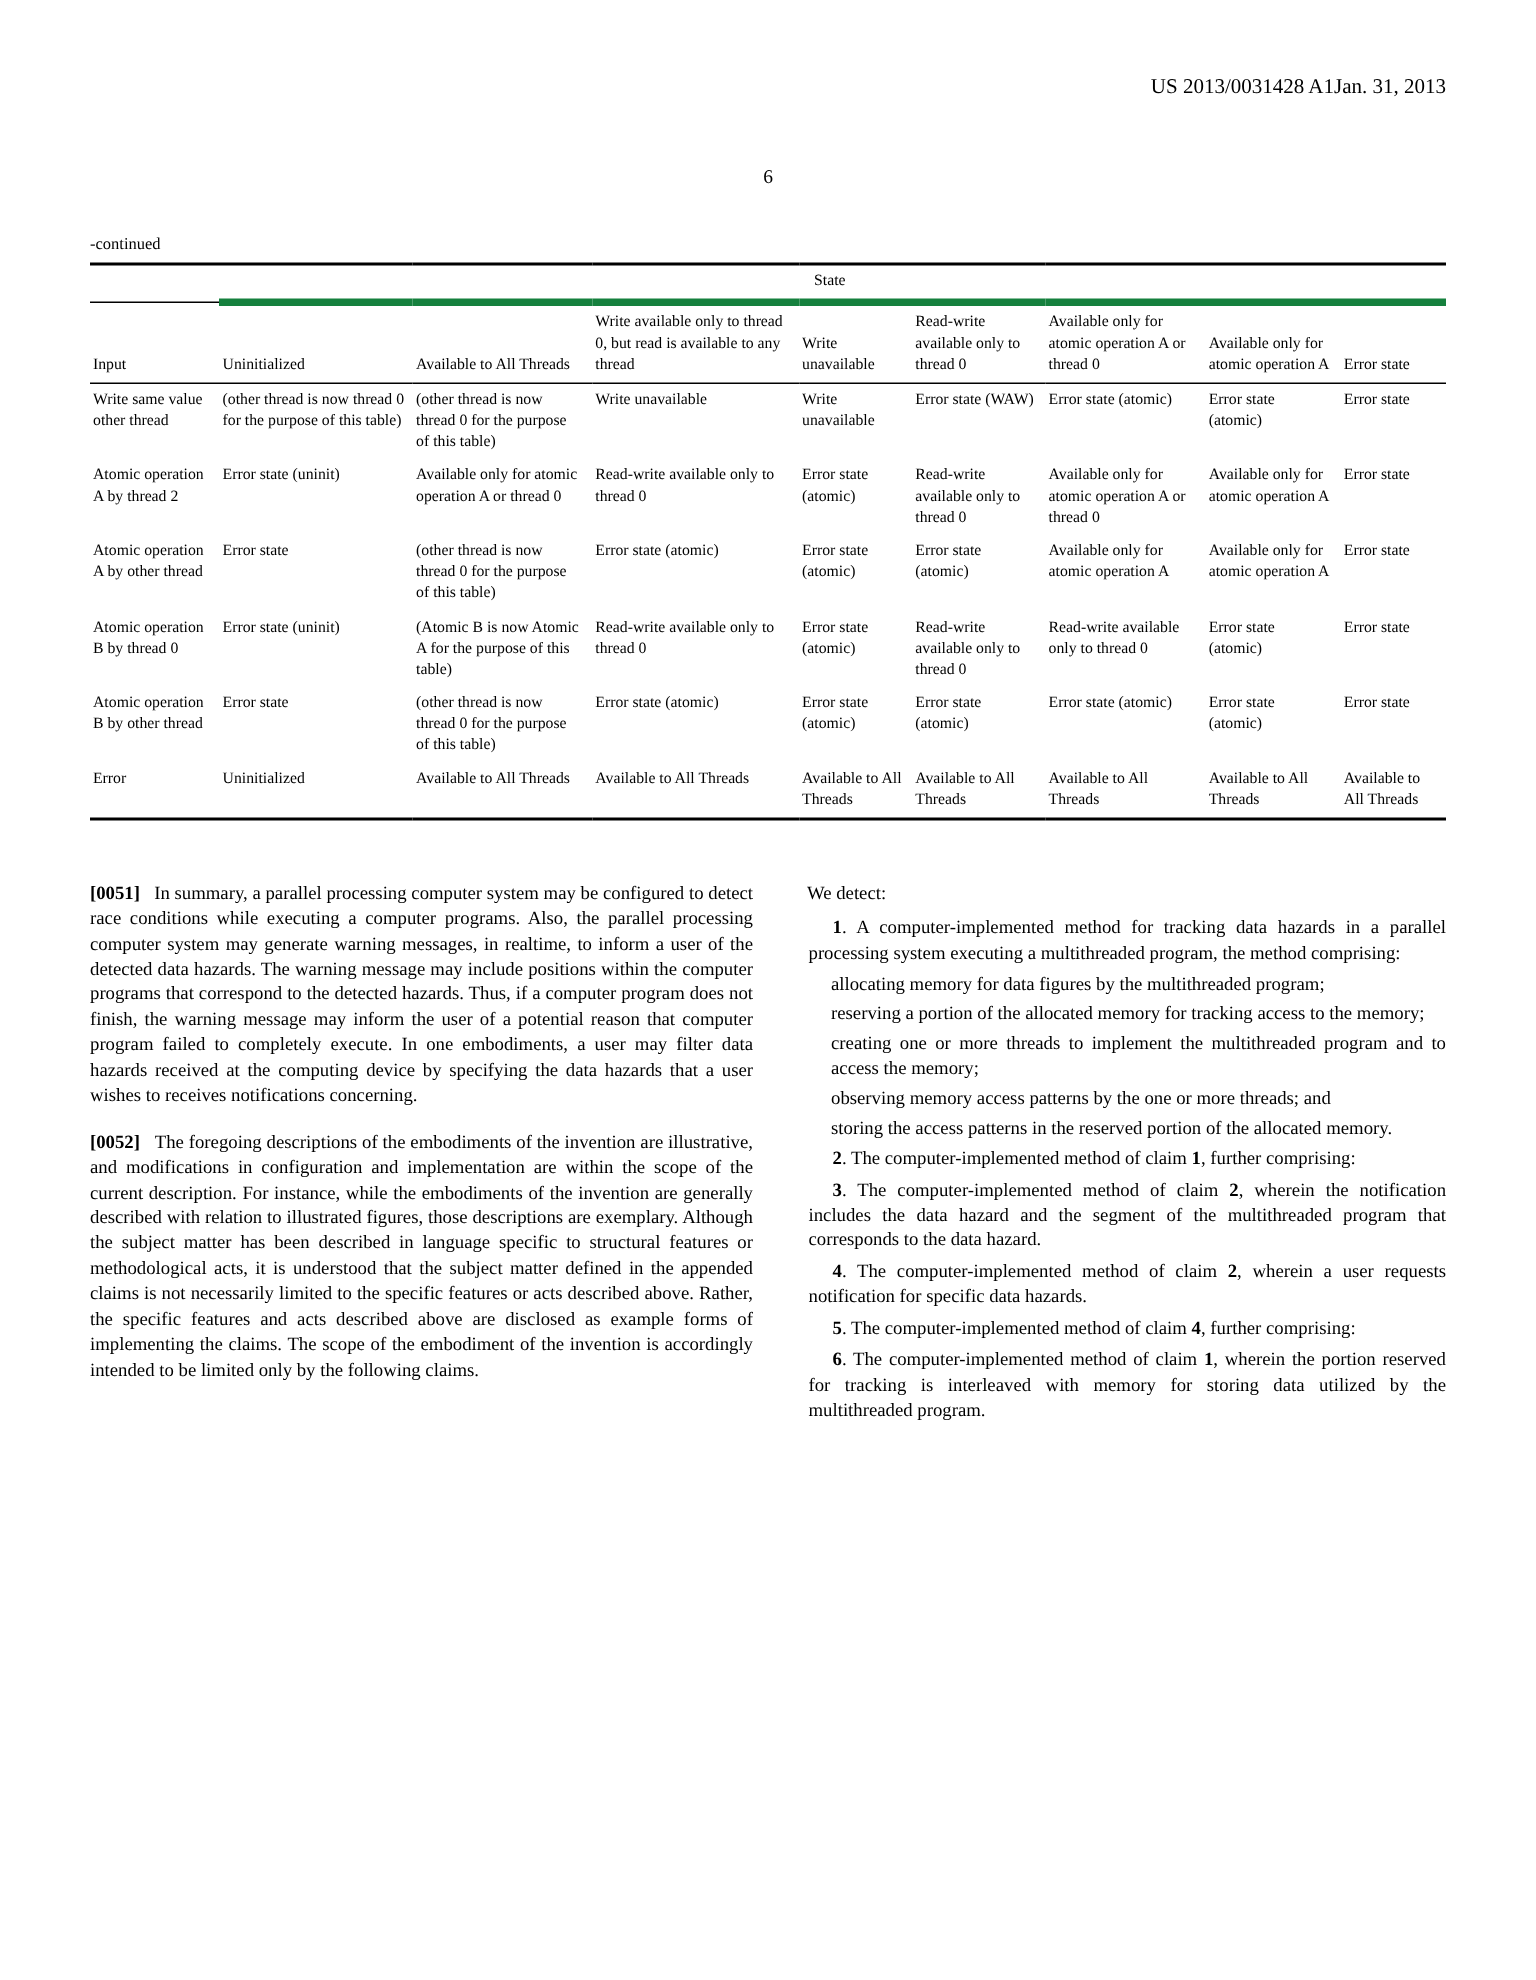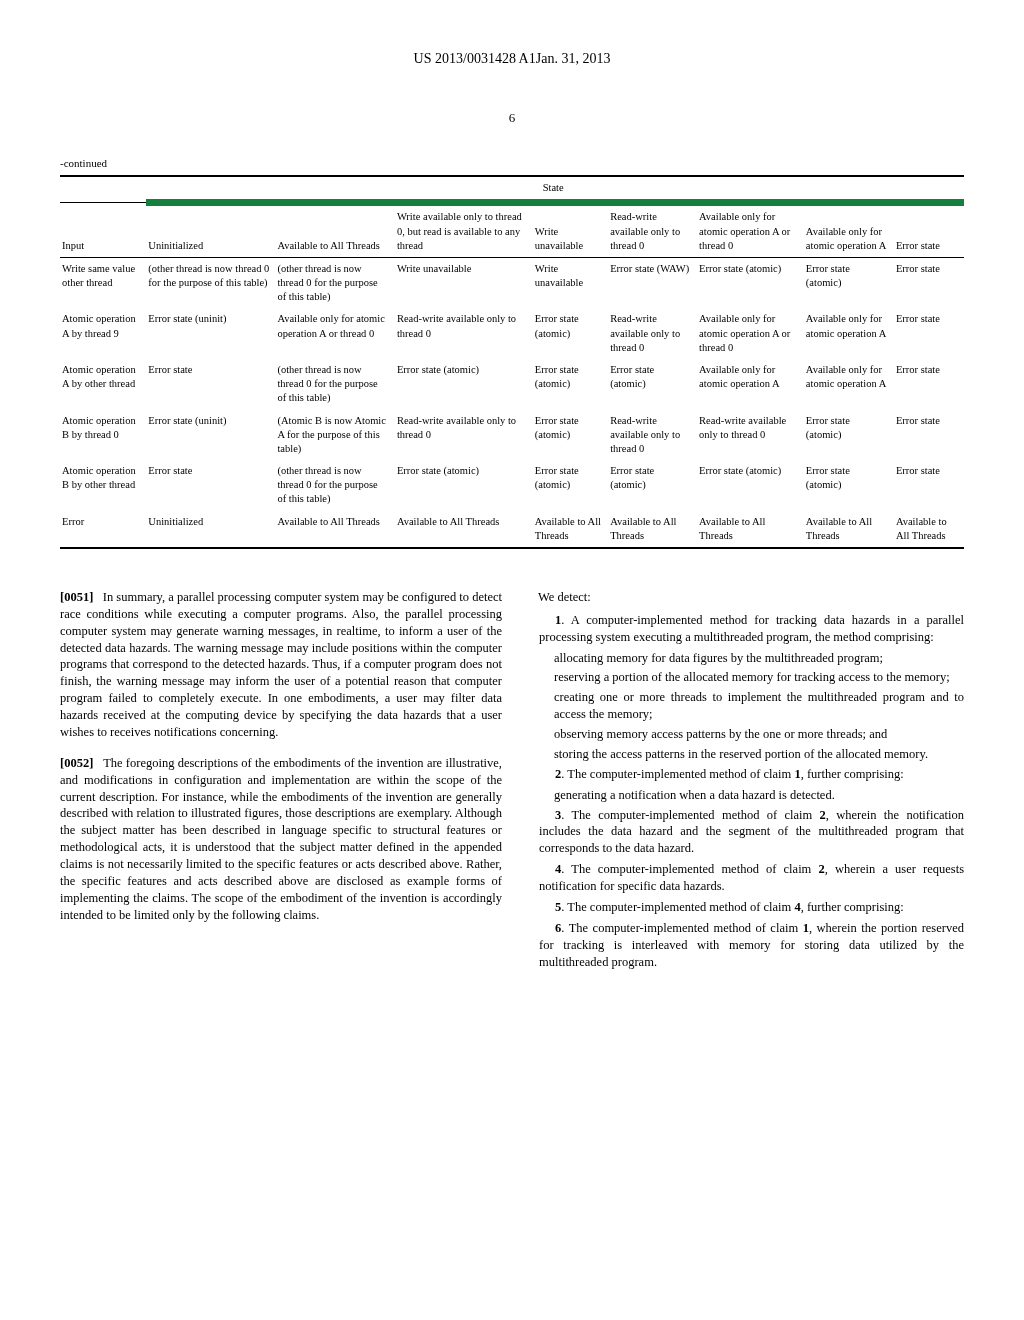--- a/index.html
+++ b/index.html
@@ -7,21 +7,21 @@
       font-family: "Times New Roman", Times, serif;
       background: #fff;
       color: #000;
       width: 1024px;
       padding: 50px 60px;
       font-size: 12.5px;
       line-height: 1.35;
     }
     .header {
       display: flex;
-      justify-content: center;
+      justify-content: flex-end;
       margin-bottom: 40px;
       font-size: 14px;
     }
     .page-num {
       text-align: center;
       font-size: 13px;
       margin-bottom: 30px;
     }
     .continued {
       font-size: 11px;
@@ -47,21 +47,21 @@
     }
     table.state-table th,
     table.state-table td {
       text-align: left;
       vertical-align: top;
       padding: 4px 6px 4px 2px;
       font-weight: normal;
     }
     table.state-table th.state-group {
       text-align: center;
-      border-bottom: 7px solid #15803d;
+      border-bottom: 5px solid #15803d;
     }
     table.state-table thead th {
       vertical-align: bottom;
     }
     .body-columns {
       display: flex;
       gap: 20px;
     }
     .body-columns .col {
       flex: 1;
@@ -130,21 +130,21 @@
       <td>(other thread is now thread 0 for the purpose of this table)</td>
       <td>(other thread is now thread 0 for the purpose of this table)</td>
       <td>Write unavailable</td>
       <td>Write unavailable</td>
       <td>Error state (WAW)</td>
       <td>Error state (atomic)</td>
       <td>Error state (atomic)</td>
       <td>Error state</td>
     </tr>
     <tr>
-      <td>Atomic operation A by thread 9</td>
+      <td>Atomic operation A by thread 2</td>
       <td>Error state (uninit)</td>
       <td>Available only for atomic operation A or thread 0</td>
       <td>Read-write available only to thread 0</td>
       <td>Error state (atomic)</td>
       <td>Read-write available only to thread 0</td>
       <td>Available only for atomic operation A or thread 0</td>
       <td>Available only for atomic operation A</td>
       <td>Error state</td>
     </tr>
     <tr>
@@ -207,21 +207,20 @@
     <p class="claim-head">We detect:</p>
 
     <p class="claim-item first"><span class="bold">1</span>. <span>A computer-implemented method for tracking data hazards in a parallel processing system executing a multithreaded program, the method comprising:</span></p>
     <p class="claim-sub">allocating memory for data figures by the multithreaded program;</p>
     <p class="claim-sub">reserving a portion of the allocated memory for tracking access to the memory;</p>
     <p class="claim-sub">creating one or more threads to implement the multithreaded program and to access the memory;</p>
     <p class="claim-sub">observing memory access patterns by the one or more threads; and</p>
     <p class="claim-sub">storing the access patterns in the reserved portion of the allocated memory.</p>
 
     <p class="claim-item first"><span class="bold">2</span>. <span>The computer-implemented method of claim <span class="bold">1</span>, further comprising:</span></p>
-    <p class="claim-sub">generating a notification when a data hazard is detected.</p>
 
     <p class="claim-item first"><span class="bold">3</span>. <span>The computer-implemented method of claim <span class="bold">2</span>, wherein the notification includes the data hazard and the segment of the multithreaded program that corresponds to the data hazard.</span></p>
 
     <p class="claim-item first"><span class="bold">4</span>. <span>The computer-implemented method of claim <span class="bold">2</span>, wherein a user requests notification for specific data hazards.</span></p>
 
     <p class="claim-item first"><span class="bold">5</span>. <span>The computer-implemented method of claim <span class="bold">4</span>, further comprising:</span></p>
 
     <p class="claim-item first"><span class="bold">6</span>. <span>The computer-implemented method of claim <span class="bold">1</span>, wherein the portion reserved for tracking is interleaved with memory for storing data utilized by the multithreaded program.</span></p>
   </div>
 </div>

